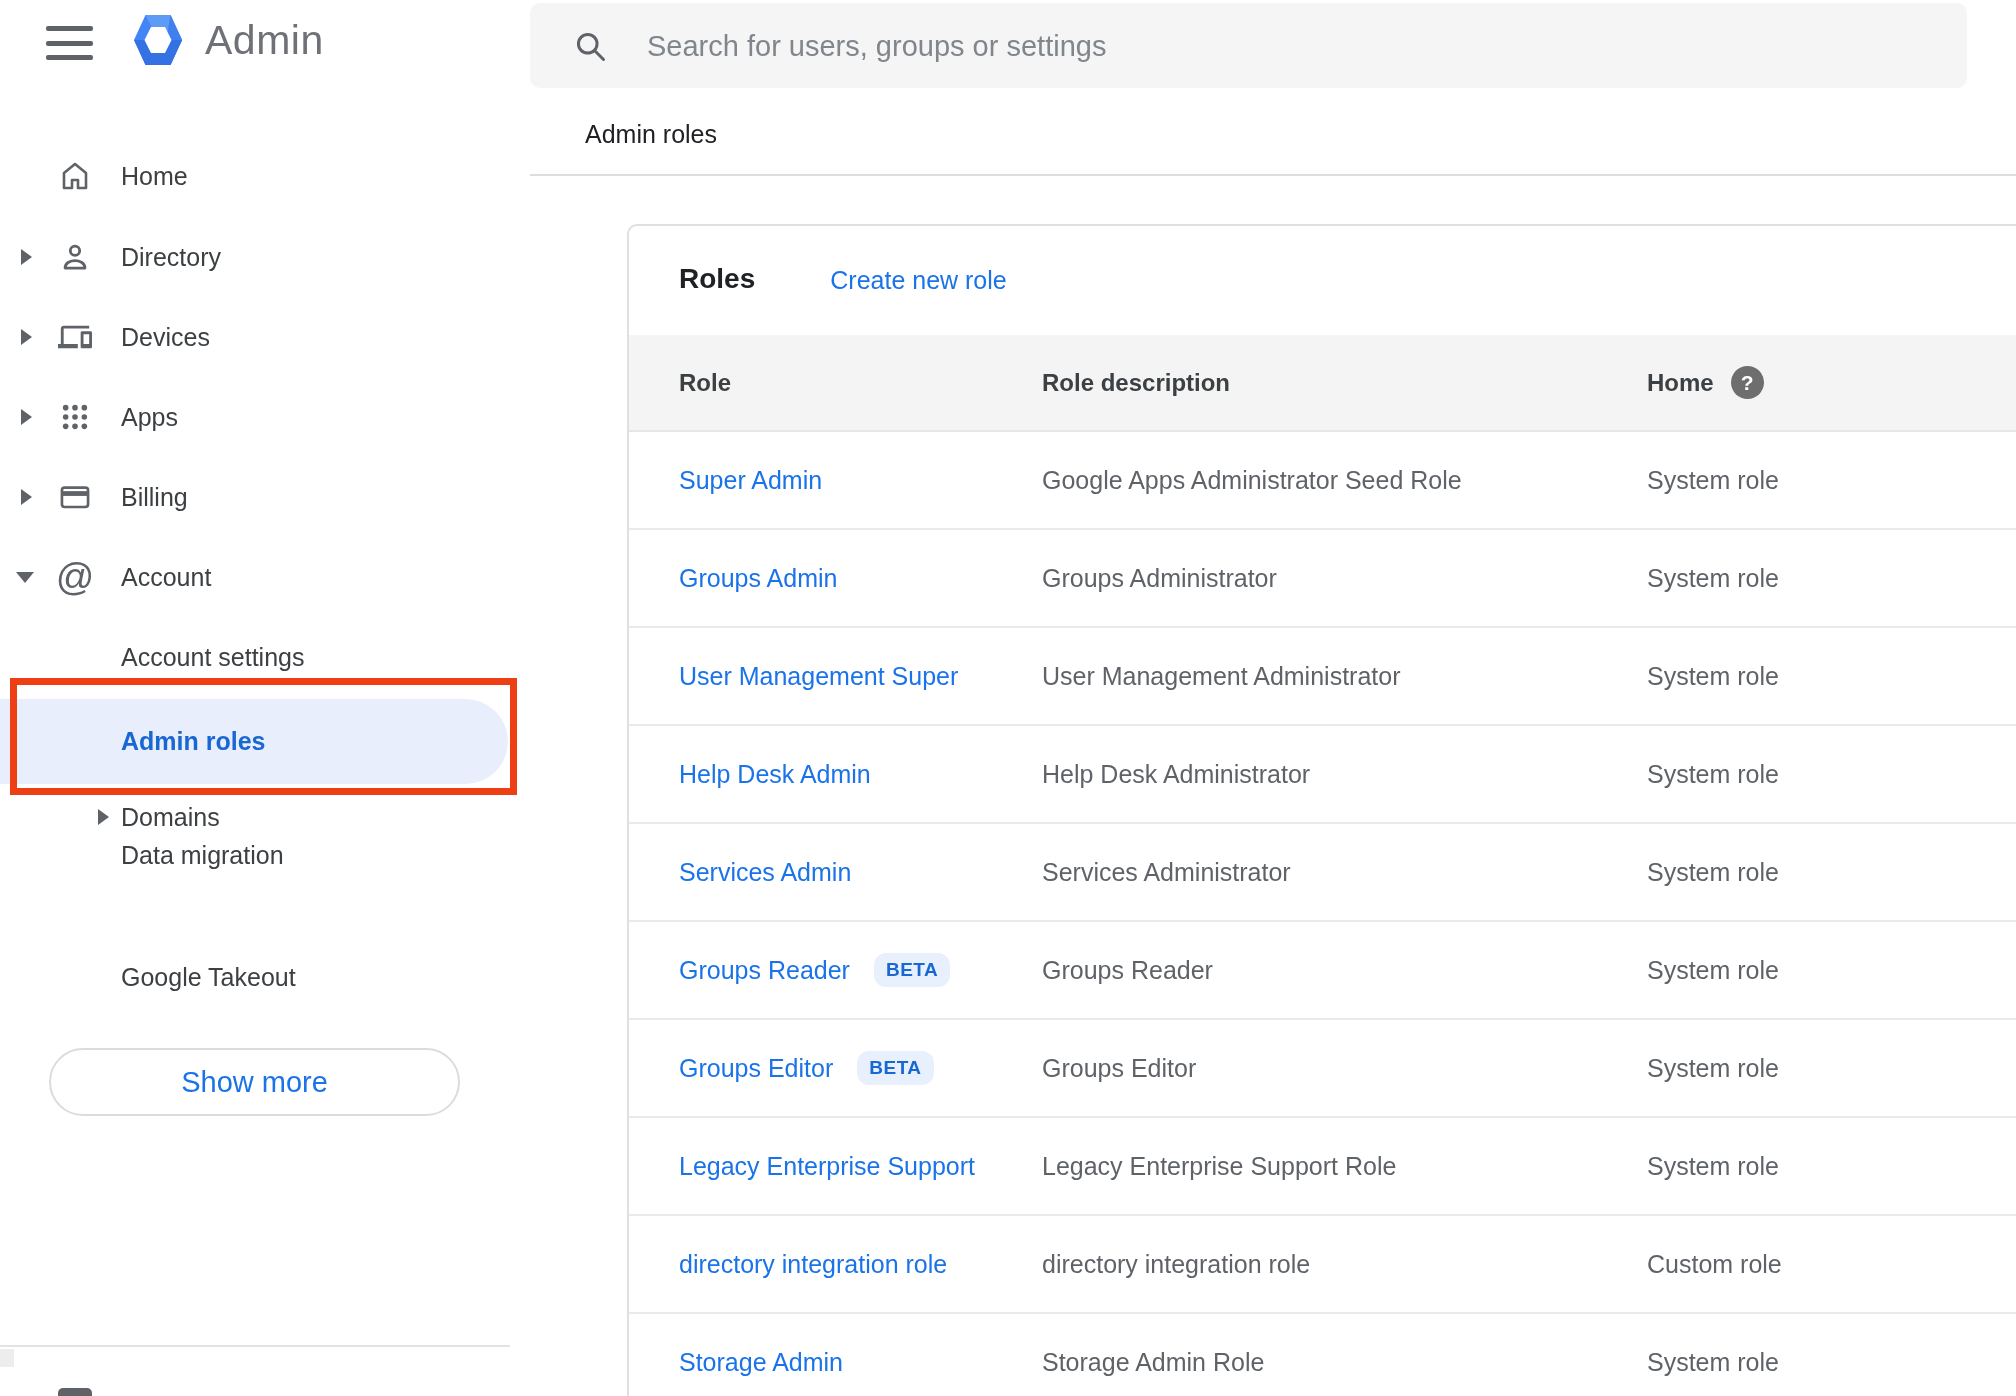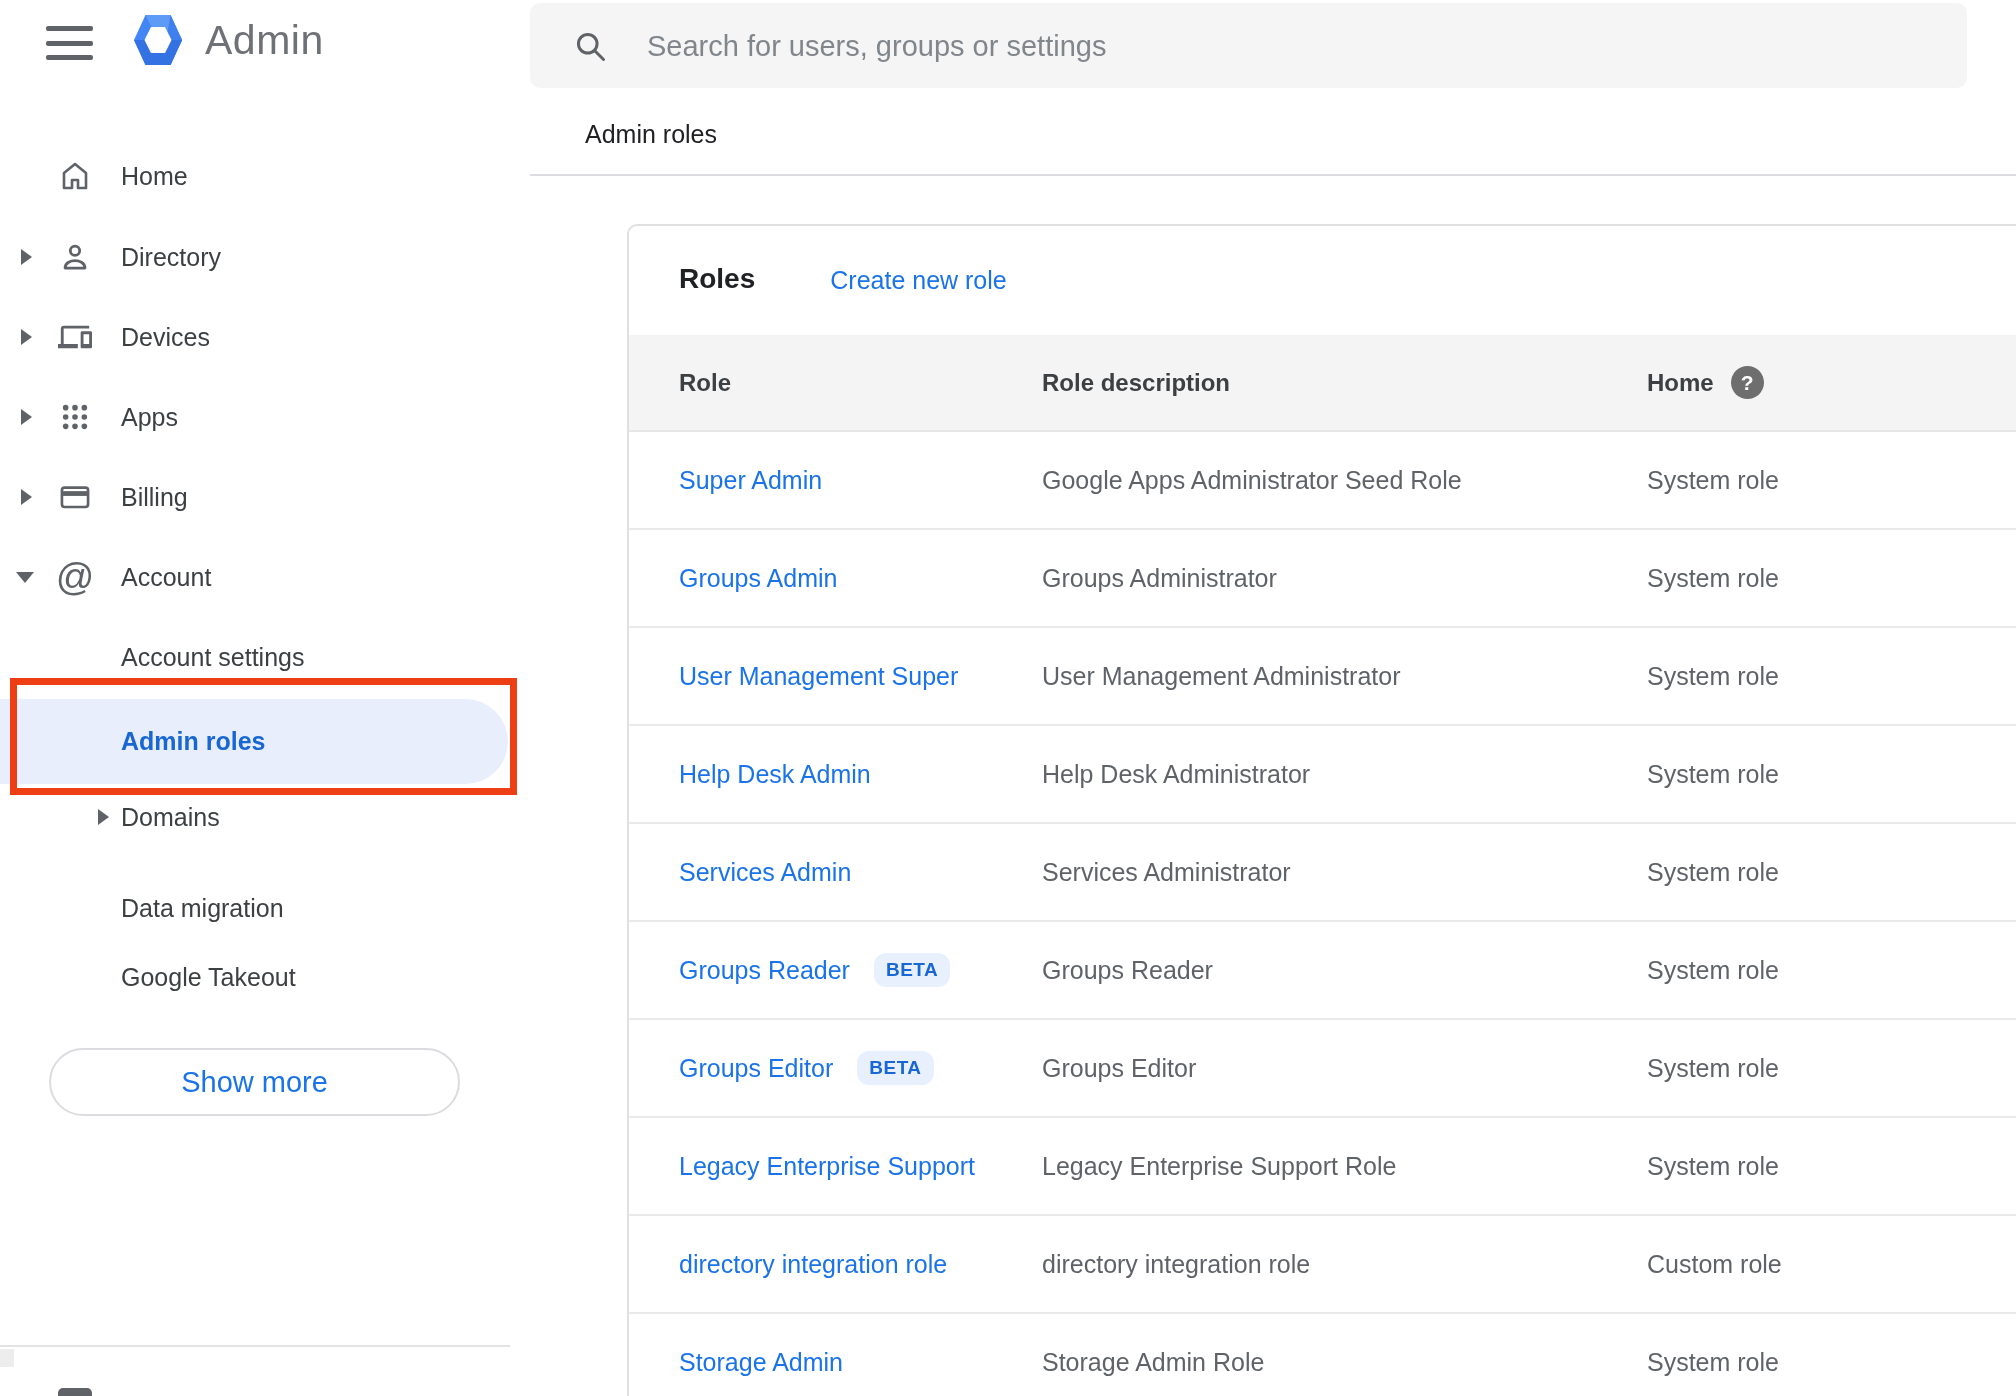--- a/index.html
+++ b/index.html
@@ -162,21 +162,21 @@
       <span class="sub-label">Admin roles</span>
     </div>
 
     <div class="nav-row" style="top:793px">
       <span class="arr" style="left:98px">
           <span class="arr-right"></span>
         </span>
       <span class="sub-label">Domains</span>
     </div>
 
-    <div class="nav-row" style="top:884px">
+    <div class="nav-row" style="top:831px">
       <span class="sub-label">Data migration</span>
     </div>
 
     <div class="nav-row" style="top:953px">
       <span class="sub-label">Google Takeout</span>
     </div>
 
     <button class="show-more">Show more</button>
 
     <div class="sidebar-bottom-divider"></div>

